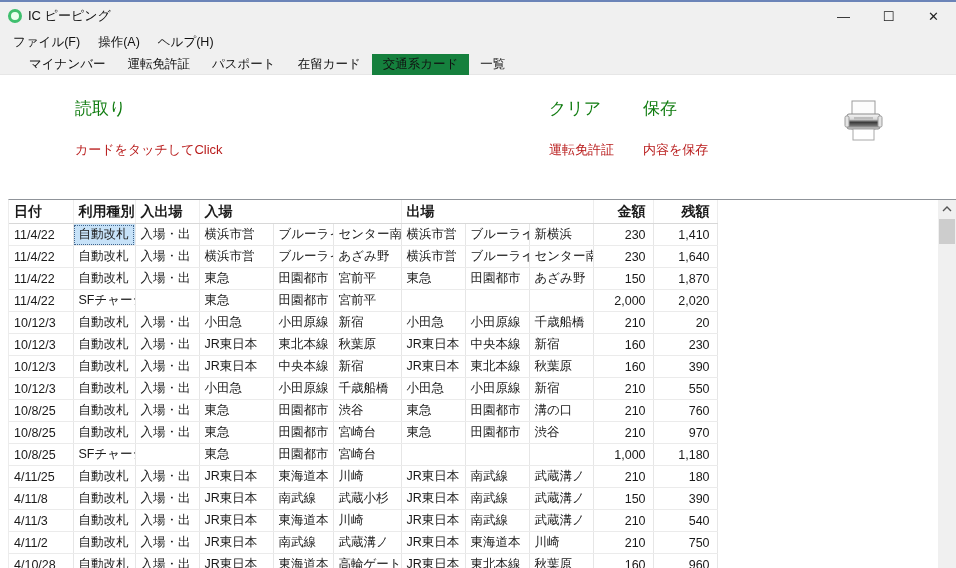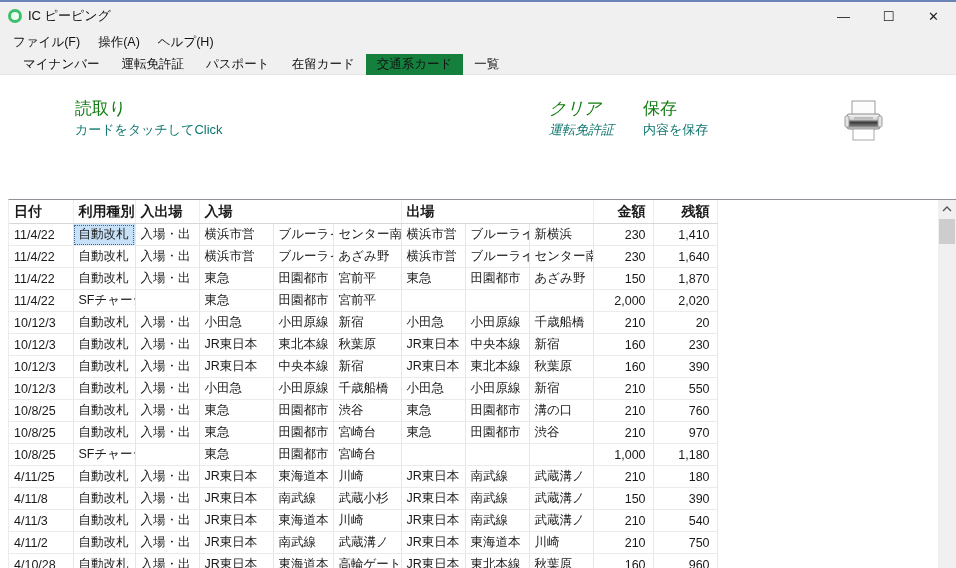--- a/index.html
+++ b/index.html
@@ -11,30 +11,30 @@
   
   .titlebar{position:absolute;left:0;top:0;width:956px;height:28px;background:#f0f0f0;display:flex;align-items:center;}
   .app-icon{width:14px;height:14px;border-radius:50%;border:3px solid #3fbf6e;background:#eafff0;box-sizing:border-box;margin:0 6px 0 8px;flex:0 0 auto;}
   .app-title{font-size:13px;color:#111;}
   .win-controls{position:absolute;right:0;top:0;height:28px;display:flex;}
   .win-btn{width:45px;height:28px;display:flex;align-items:center;justify-content:center;font-size:13px;color:#222;cursor:default;}
   
   .menubar{position:absolute;left:0;top:28px;width:956px;height:24px;background:#f0f0f0;display:flex;align-items:center;padding-left:4px;box-sizing:border-box;}
   .menu-item{font-size:12.5px;padding:3px 9px;color:#111;}
   
-  .tabstrip{position:absolute;left:0;top:52px;width:956px;height:21px;background:#f0f0f0;display:flex;align-items:center;padding-left:12px;box-sizing:border-box;border-bottom:1px solid #e6e6e6;}
+  .tabstrip{position:absolute;left:0;top:52px;width:956px;height:21px;background:#f0f0f0;display:flex;align-items:center;padding-left:18px;box-sizing:border-box;border-bottom:1px solid #e6e6e6;}
   .tab{font-size:12.5px;padding:2px 11px;color:#111;white-space:nowrap;}
   .tab.selected{background:#15803d;}
   
   .content{position:absolute;left:0;top:73px;width:956px;height:495px;background:#fff;}
   .action{position:absolute;}
   .action-title{font-size:17px;color:#107c10;}
-  .action-sub{font-size:13px;color:#0f766e;margin-top:1px;}
+  .action-sub{font-size:13px;color:#b91c1c;margin-top:21px;}
   .action-read{left:75px;top:22px;}
-  .action-clear{left:549px;top:22px;font-style:italic;}
+  .action-clear{left:549px;top:22px;}
   .action-save{left:643px;top:22px;}
   .printer{position:absolute;left:840px;top:23px;width:48px;height:46px;}
   
   .table-region{position:absolute;left:8px;top:124px;right:0;bottom:0;border-top:1px solid #8f9399;border-left:1px solid #ececec;background:#fff;overflow:hidden;}
   table.grid{border-collapse:collapse;table-layout:fixed;width:708px;}
   .grid th{height:23px;font-size:14px;font-weight:bold;text-align:left;padding:0 4px 0 5px;border-bottom:1px solid #d8d8d8;border-right:1px solid #ededed;white-space:nowrap;overflow:hidden;background:#fff;}
   .grid th.num{text-align:right;padding-right:7px;}
   .grid td{height:21px;font-size:12.5px;padding:0 4px 0 5px;border-bottom:1px solid #ebebeb;border-right:1px solid #e6e6e6;white-space:nowrap;overflow:hidden;background:#fff;}
   .grid td.num{text-align:right;padding-right:7px;}
   .grid tr{height:21.6px;}

